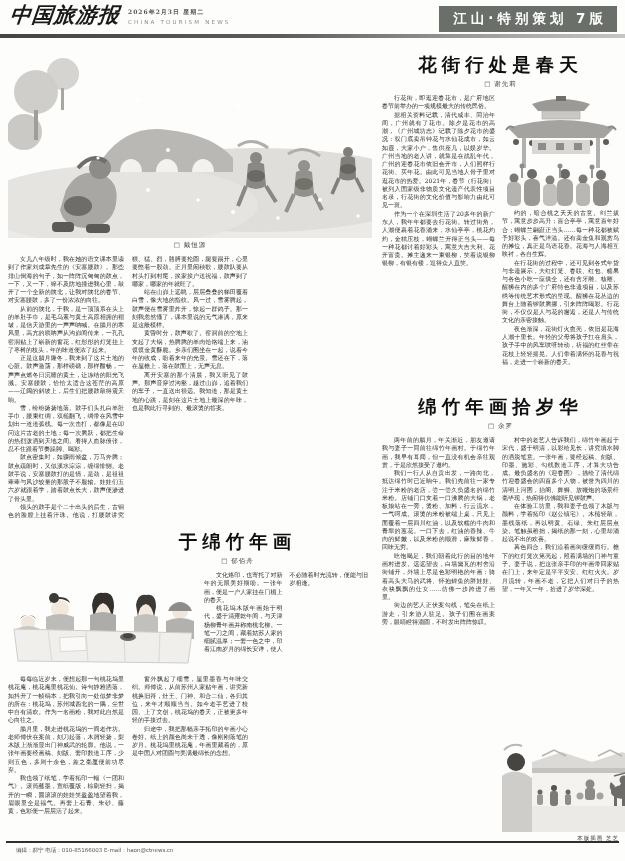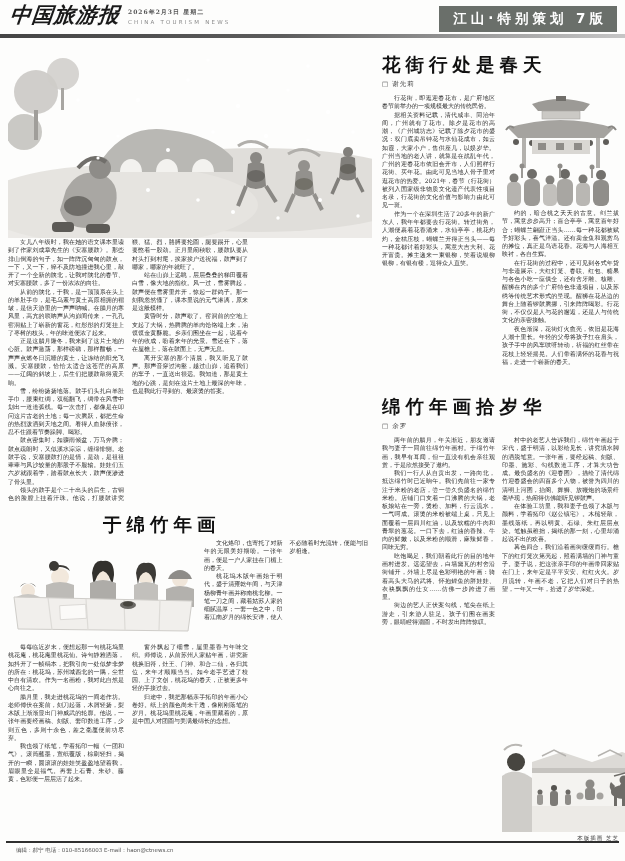--- a/index.html
+++ b/index.html
@@ -14,24 +14,24 @@
   .dateline{font-size:6px;font-weight:bold;color:#555;letter-spacing:1px;}
   .engline{font-size:5.5px;color:#8a8a8a;letter-spacing:2.2px;margin-top:2px;font-family:"DejaVu Sans",sans-serif;}
   .banner{background:#6a6f6a;color:#fff;font-weight:bold;font-size:13.5px;letter-spacing:4px;
           padding:4px 10px 4px 14px;margin-top:2px;font-family:"DejaVu Sans",sans-serif;margin-left:8px;}
   .rulebar{height:4px;margin:2px 0 0 0;background:linear-gradient(90deg,#454545 0%,#5c5c5c 45%,#9a9a9a 75%,#c6c6c6 100%);}
   
   .main{display:flex;gap:10px;padding:2px 6px 0 8px;}
   .colL{width:364px;flex:none;}
   .colR{width:237px;flex:none;}
   
-  .atitle{font-weight:bold;color:#101010;text-align:left;}
+  .atitle{font-weight:bold;color:#101010;text-align:center;}
   .t-big{font-size:20px;letter-spacing:8px;margin:4px 0 2px 0;}
   .t-right{font-size:18.5px;letter-spacing:5px;margin:2px 0 2px 0;}
-  .author{font-size:6.5px;color:#444;text-align:left;margin:3px 0 5px 0;letter-spacing:1px;}
+  .author{font-size:6.5px;color:#444;text-align:center;margin:3px 0 5px 0;letter-spacing:1px;}
   
   .btxt{font-size:6px;line-height:1.38;text-align:justify;color:#2d2d2d;overflow:hidden;}
   .btxt p{margin:0;text-indent:2em;}
   .cols3{column-count:3;column-gap:8px;column-fill:auto;}
   .cols2{column-count:2;column-gap:7px;column-fill:auto;}
   .illus{display:block;}
   .caption{font-size:5.5px;color:#333;text-align:right;margin-top:3px;letter-spacing:1px;}
   
   .taoHead{padding-left:95px;}
   .taoRow{display:flex;gap:6px;margin-top:2px;}
@@ -132,34 +132,36 @@
             <circle cx="270" cy="178" r="1.7"></circle>
           <circle cx="312" cy="160" r="2"></circle>
             <circle cx="350" cy="176" r="1.7"></circle>
             <circle cx="90" cy="118" r="1.6"></circle>
           <circle cx="70" cy="60" r="1.8"></circle>
             <circle cx="200" cy="20" r="1.6"></circle>
             <circle cx="300" cy="26" r="1.7"></circle>
         </g>
       </svg>
 
+      <div class="author">□ 戴恒源</div>
       <div class="btxt cols3" style="height:272px;">
           <p>女儿八年级时，我在她的语文课本里读到了作家刘成章先生的《安塞腰鼓》。那些排山倒海的句子，如一阵阵沉甸甸的鼓点，一下，又一下，猝不及防地撞进我心里，敲开了一个全新的陕北，让我对陕北的春节、对安塞腰鼓，多了一份浓浓的向往。</p>
           <p>从前的陕北，于我，是一顶顶系在头上的羊肚手巾，是毛乌素与黄土高原相拥的褶皱，是信天游里的一声声呐喊。在腊月的寒风里，高亢的唢呐声从沟峁间传来，一孔孔窑洞贴上了崭新的窗花，红彤彤的灯笼挂上了枣树的枝头，年的味道便浓了起来。</p>
           <p>正是这腊月隆冬，我来到了这片土地的心脏。鼓声激荡，那样磅礴，那样酣畅，一声声点燃冬日沉睡的黄土，让冻结的阳光飞溅。安塞腰鼓，恰恰太适合这苍茫的高原——辽阔的斜坡上，后生们把腰鼓敲得震天响。</p>
           <p>雪，纷纷扬扬地落。鼓手们头扎白羊肚手巾，腰束红绸，双槌翻飞，绸带在风雪中划出一道道弧线。每一次击打，都像是在叩问这片古老的土地；每一次腾跃，都把生命的热烈泼洒到天地之间。看得人血脉偾张，忍不住跟着节奏跺脚、喝彩。</p>
           <p>鼓点密集时，如骤雨倾盆，万马奔腾；鼓点疏朗时，又似溪水淙淙，缠绵悱恻。老鼓手说，安塞腰鼓打的是情，是劲，是祖祖辈辈与风沙较量的那股子不服输。娃娃们五六岁就跟着学，踏着鼓点长大，鼓声便渗进了骨头里。</p>
           <p>领头的鼓手是个二十出头的后生，古铜色的脸膛上挂着汗珠。他说，打腰鼓讲究狠、猛、烈，胳膊要抡圆，腿要踢开，心里要憋着一股劲。正月里闹秧歌，腰鼓队要从村头打到村尾，挨家挨户送祝福，鼓声到了哪家，哪家的年就旺了。</p>
           <p>站在山峁上远眺，层层叠叠的梯田覆着白雪，像大地的指纹。风一过，雪雾腾起，鼓声便在雪雾里炸开，惊起一群鸽子。那一刻我忽然懂了，课本里说的元气淋漓，原来是这般模样。</p>
           <p>黄昏时分，鼓声歇了。窑洞前的空地上支起了大锅，热腾腾的羊肉饸饹端上来，油馍馍金黄酥脆。乡亲们围坐在一起，说着今年的收成，盼着来年的光景。雪还在下，落在屋檐上，落在鼓面上，无声无息。</p>
           <p>离开安塞的那个清晨，我又听见了鼓声。那声音穿过沟壑，越过山峁，追着我们的车子，一直送出很远。我知道，那是黄土地的心跳，是刻在这片土地上最深的年味，也是我此行寻到的、最滚烫的答案。</p>
         </div>
 
       <div class="taoHead">
         <div class="atitle t-right">于绵竹年画</div>
+        <div class="author">□ 郁佰舟</div>
       </div>
       <div class="taoRow">
 
         <svg class="illus" width="190" height="100" viewBox="0 0 190 100">
 
           <g>
             <circle cx="20" cy="52" r="7" fill="#f0e6da"></circle>
             <path d="M12 48 Q20 40 28 48 Q26 44 20 44 Q14 44 12 48 Z" fill="#57554f"></path>
             <path d="M8 58 Q20 52 32 58 L32 72 L8 72 Z" fill="#c9c7c3"></path>
             <circle cx="52" cy="38" r="9" fill="#f2e8dc"></circle>

